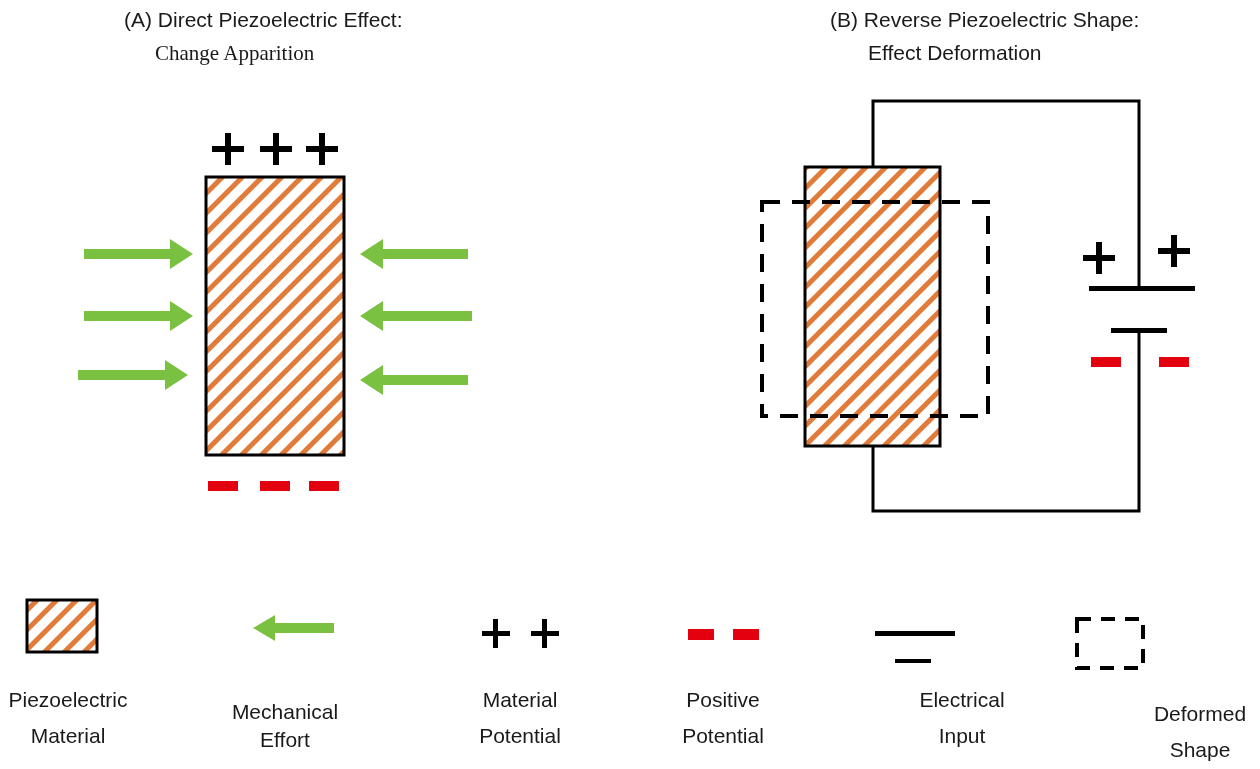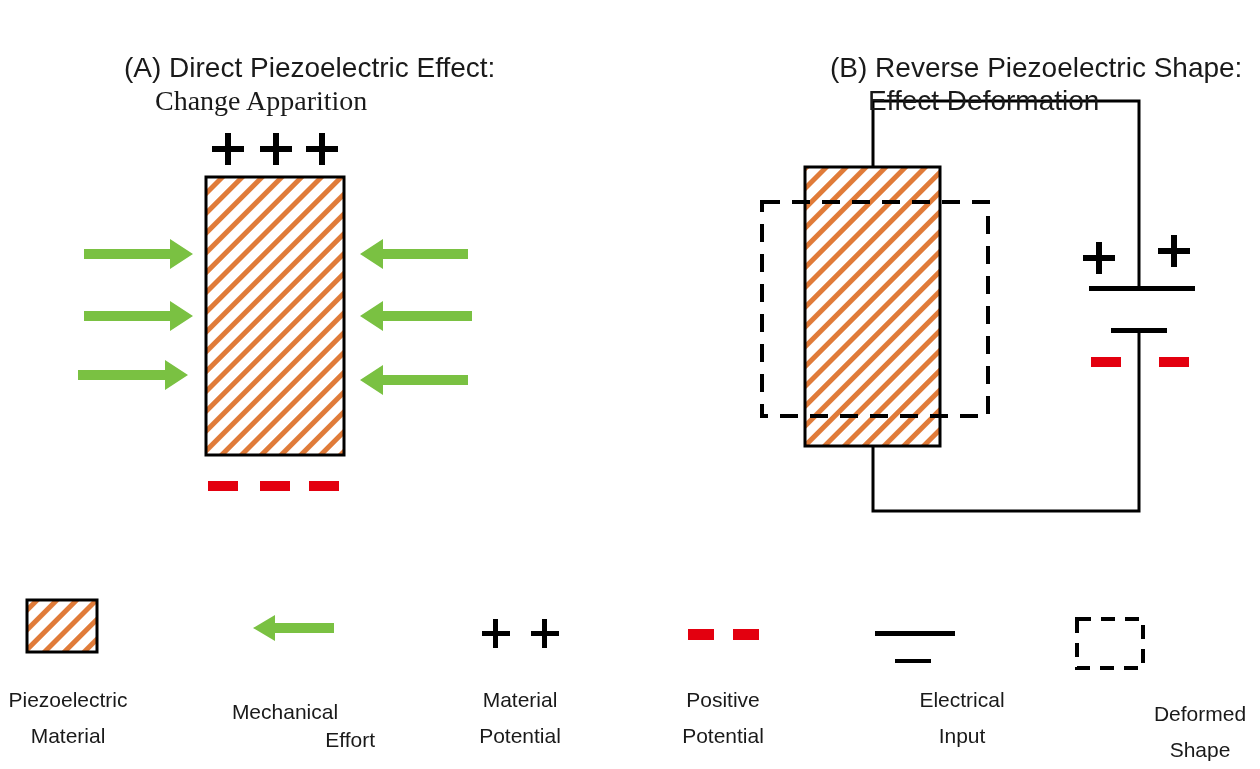--- a/index.html
+++ b/index.html
@@ -1,18 +1,18 @@
 <!DOCTYPE html>
 <html><head>
 <meta charset="utf-8">
 <style>
   html, body { margin: 0; padding: 0; background: #ffffff; }
   body { width: 1260px; height: 769px; position: relative; overflow: hidden;
          font-family: "Liberation Sans", sans-serif; color: #1a1a1a; }
-  .title { position: absolute; font-size: 28px; line-height: 32px; white-space: nowrap; margin-top: 48px; }
+  .title { position: absolute; font-size: 21px; line-height: 32px; white-space: nowrap; }
   .legend-label { position: absolute; font-size: 21px; line-height: 36px; text-align: center; width: 180px; }
   svg { position: absolute; left: 0; top: 0; }
 </style>
 </head>
 <body>
 
 <svg width="1260" height="769" viewBox="0 0 1260 769">
   <defs>
     <pattern id="hatch" patternUnits="userSpaceOnUse" width="14" height="14" patternTransform="rotate(45)">
       <rect width="14" height="14" fill="#ffffff"></rect>
@@ -99,21 +99,21 @@
 
 <div class="title" style="left:124px; top:4px;">(A) Direct Piezoelectric Effect:</div>
 <div class="title" style="left:155px; top:37px;font-family:Liberation Serif, serif;">Change Apparition</div>
 <div class="title" style="left:830px; top:4px;">(B) Reverse Piezoelectric Shape:</div>
 <div class="title" style="left:868px; top:37px;">Effect Deformation</div>
 
 <div>
   <div class="legend-label" style="left:-22px; top:682px;">Piezoelectric</div>
   <div class="legend-label" style="left:-22px; top:718px;">Material</div>
   <div class="legend-label" style="left:195px; top:694px;">Mechanical</div>
-  <div class="legend-label" style="left:195px; top:722px;text-align:right;">Effort</div>
+  <div class="legend-label" style="left:195px; top:722px;">Effort</div>
   <div class="legend-label" style="left:430px; top:682px;">Material</div>
   <div class="legend-label" style="left:430px; top:718px;">Potential</div>
   <div class="legend-label" style="left:633px; top:682px;">Positive</div>
   <div class="legend-label" style="left:633px; top:718px;">Potential</div>
   <div class="legend-label" style="left:872px; top:682px;">Electrical</div>
   <div class="legend-label" style="left:872px; top:718px;">Input</div>
   <div class="legend-label" style="left:1110px; top:696px;">Deformed</div>
   <div class="legend-label" style="left:1110px; top:732px;">Shape</div>
 </div>
 

